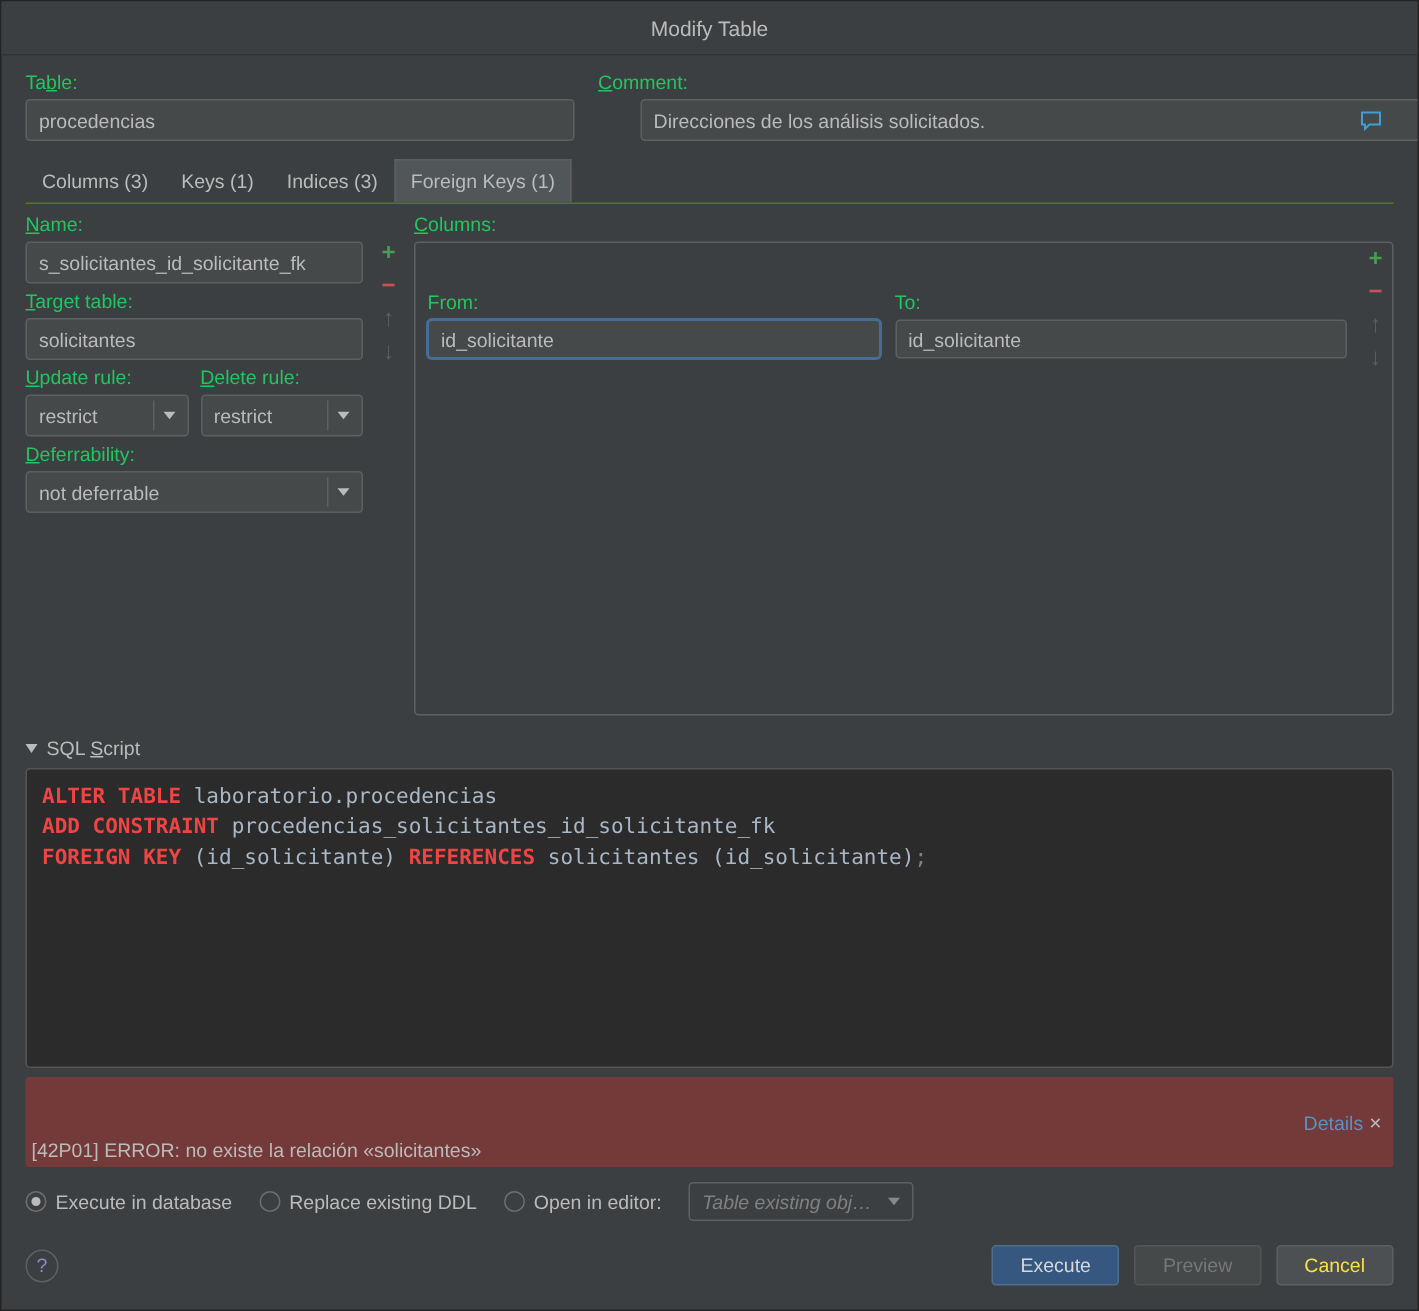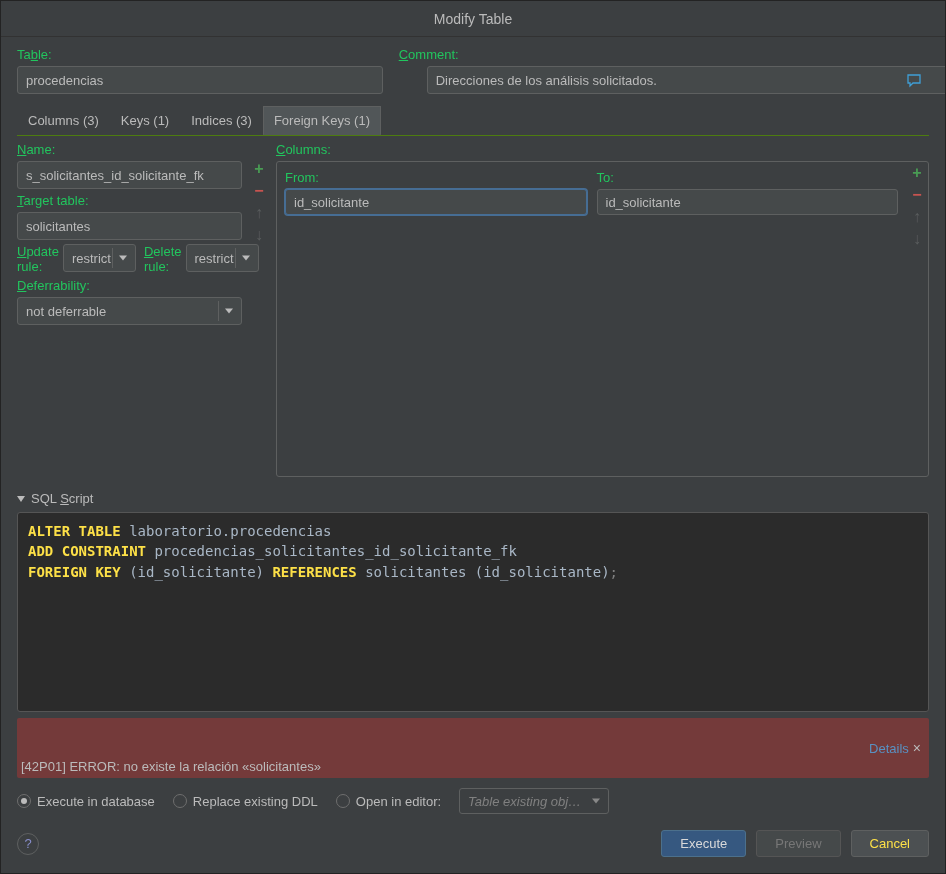--- a/index.html
+++ b/index.html
@@ -19,40 +19,40 @@
 .tabs { display: flex; border-bottom: 1px solid #4d7c0f; margin-top: 6px; }
 .tab { padding: 6px 10px; color: #bbbbbb; cursor: pointer; border: 1px solid transparent; font-size: 13px; }
 .tab.selected { background: #515658; border: 1px solid #5e6060; border-bottom: 1px solid #515658; color: #bbbbbb; }
 .fk-body { display: flex; gap: 6px; flex: 1; min-height: 0; }
 .fk-left { width: 225px; display: flex; flex-direction: column; gap: 4px; }
 .fk-left .dropdown { position: relative; }
 .dropdown { background: #45494a; border: 1px solid #5e6060; border-radius: 3px; height: 28px; display: flex; align-items: center; padding: 0 24px 0 8px; color: #bbbbbb; cursor: pointer; position: relative; }
 .dropdown::after { content: ""; position: absolute; right: 8px; top: 50%; width: 0; height: 0; border-left: 4px solid transparent; border-right: 4px solid transparent; border-top: 5px solid #bbbbbb; transform: translateY(-50%); }
 .dropdown-sep { position: absolute; right: 22px; top: 3px; bottom: 3px; width: 1px; background: #5e6060; }
 .rules-row { display: flex; gap: 8px; }
-.rules-row > div { flex: 1; display: flex; flex-direction: row; gap: 4px; }
+.rules-row > div { flex: 1; display: flex; flex-direction: column; gap: 4px; }
 .fk-middle { width: 22px; display: flex; flex-direction: column; gap: 4px; padding-top: 18px; align-items: center; }
 .icon-btn { width: 18px; height: 18px; display: flex; align-items: center; justify-content: center; cursor: pointer; font-size: 16px; font-weight: bold; }
 .icon-btn.add { color: #499c54; }
 .icon-btn.remove { color: #c75450; }
 .icon-btn.dim { color: #5a5d5e; }
 .fk-right { flex: 1; display: flex; flex-direction: column; gap: 4px; min-width: 0; }
 .cols-header { display: flex; align-items: center; }
 .cols-body { flex: 1; display: flex; background: #3c3f41; border: 1px solid #5e6060; border-radius: 3px; min-height: 0; }
 .cols-inner { flex: 1; display: flex; gap: 10px; padding: 8px; }
 .cols-side { width: 22px; display: flex; flex-direction: column; gap: 4px; padding-top: 2px; align-items: center; }
 .colspan { flex: 1; display: flex; flex-direction: column; gap: 6px; }
-.fromto-row { display: flex; gap: 10px; }
+.fromto-row { display: flex; gap: 10px; margin-top: 24px; }
 .fromto-col { flex: 1; display: flex; flex-direction: column; gap: 4px; }
 .fk-input { background: #45494a; border: 1px solid #5e6060; border-radius: 3px; padding: 4px 8px; color: #bbbbbb; font-size: 13px; height: 26px; }
 .fk-input.focused { border-color: #466d94; box-shadow: 0 0 0 1px #466d94; }
 .sql-section { display: flex; align-items: center; gap: 6px; margin-top: 8px; }
 .chevron { width: 0; height: 0; border-left: 4px solid transparent; border-right: 4px solid transparent; border-top: 6px solid #bbbbbb; display: inline-block; }
 .sql-editor { flex: 0 0 200px; background: #2b2b2b; border: 1px solid #555555; border-radius: 3px; padding: 8px 10px; font-family: "Menlo","Consolas",monospace; font-size: 14px; line-height: 1.45; white-space: pre-wrap; overflow: hidden; color: #a9b7c6; }
-.kw { color: #fde047; font-weight: bold; }
+.kw { color: #ef4444; font-weight: bold; }
 .id { color: #a9b7c6; }
 .gray { color: #808080; }
 .errorbar { background: #743a3a; color: #bbbbbb; display: flex; align-items: center; padding: 4px 8px 4px 4px; font-size: 13px; border-radius: 2px; }
 .errorbar .err-text { flex: 1; margin-top: 37px; }
 .errorbar .details { color: #5991c2; cursor: pointer; margin-right: 4px; }
 .errorbar .close-x { color: #bbbbbb; cursor: pointer; font-size: 14px; }
 .radio-row { display: flex; gap: 18px; align-items: center; padding-top: 4px; }
 .radio { width: 14px; height: 14px; border-radius: 50%; border: 1px solid #6e6e6e; display: inline-flex; align-items: center; justify-content: center; margin-right: 6px; }
 .radio.checked::after { content: ""; width: 6px; height: 6px; border-radius: 50%; background: #bbbbbb; }
 .radio-opt { display: inline-flex; align-items: center; cursor: pointer; }

